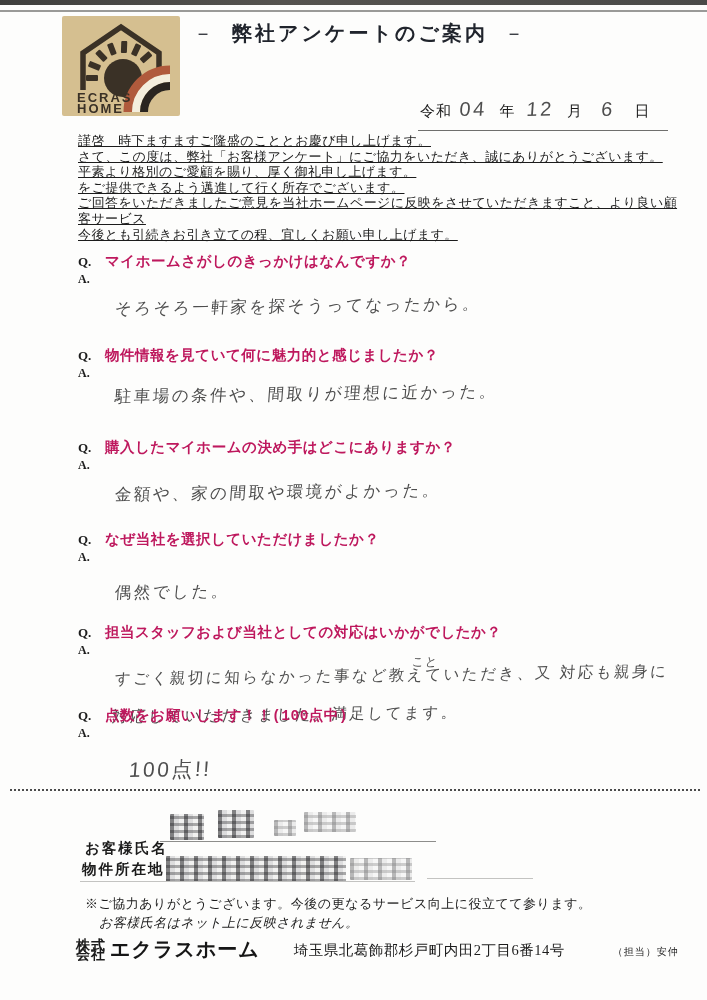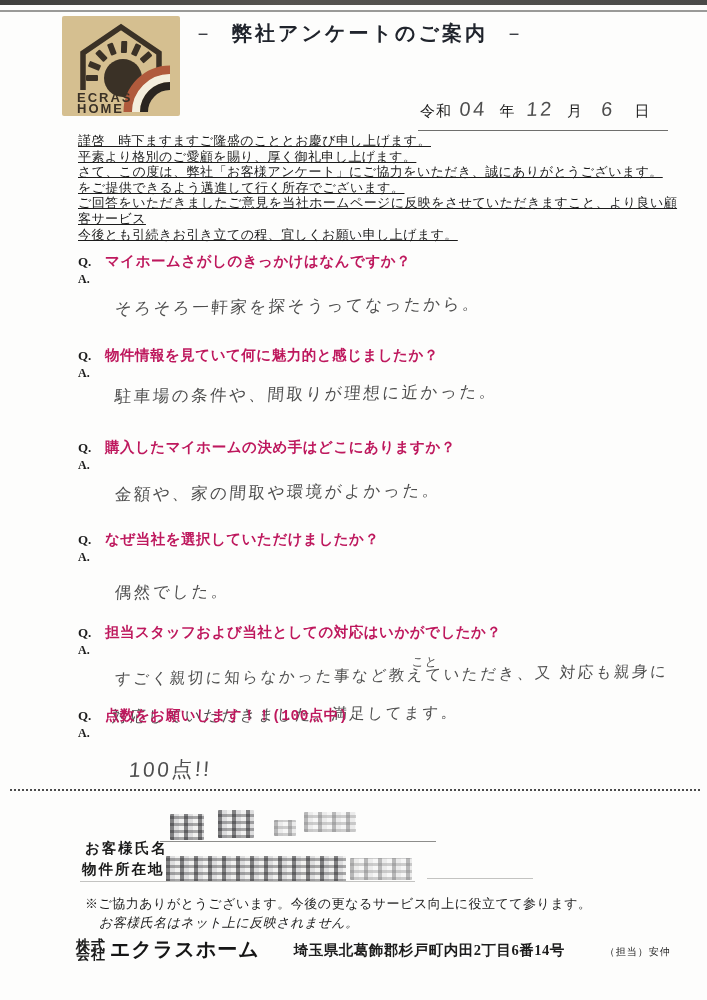--- a/index.html
+++ b/index.html
@@ -52,21 +52,21 @@
 
   .note{left:85px;top:894px;width:600px;font-size:13px;line-height:19px;letter-spacing:.5px;}
   .note .indent{margin-left:14px;font-style:italic;}
 
   
   .company{left:76px;top:936px;width:600px;display:flex;align-items:flex-start;white-space:nowrap;}
   .co-prefix{display:flex;flex-direction:column;font-size:14px;line-height:9px;letter-spacing:1px;
              margin:5px 4px 0 0;font-weight:bold;}
   .co-name{font-family:"Liberation Sans","DejaVu Sans",sans-serif;font-size:20px;font-weight:bold;
            letter-spacing:1px;color:#161616;}
-  .co-addr{font-size:14.5px;font-weight:bold;margin:5px 8px 0 34px;letter-spacing:.5px;}
+  .co-addr{font-size:14.5px;font-weight:normal;margin:5px 16px 0 34px;letter-spacing:.5px;}
   .co-staff{font-size:10px;margin:9px 0 0 32px;letter-spacing:1px;}
 </style>
 </head>
 <body>
 
 <div class="page">
 
   <div class="abs top-bar"></div>
   <div class="abs top-line"></div>
 
@@ -110,22 +110,22 @@
     <span class="unit">年</span>
     <span class="hand dnum">12</span>
     <span class="unit">月</span>
     <span class="hand dnum">6</span>
     <span class="unit">日</span>
   </div>
   <div class="abs date-line"></div>
 
   <div class="abs greeting">
     <div>謹啓　時下ますますご隆盛のこととお慶び申し上げます。</div>
+    <div>さて、この度は、弊社「お客様アンケート」にご協力をいただき、誠にありがとうございます。</div>
     <div>平素より格別のご愛顧を賜り、厚く御礼申し上げます。</div>
-    <div>さて、この度は、弊社「お客様アンケート」にご協力をいただき、誠にありがとうございます。</div>
     <div>をご提供できるよう邁進して行く所存でございます。</div>
     <div>ご回答をいただきましたご意見を当社ホームページに反映をさせていただきますこと、より良い顧客サービス</div>
     <div>今後とも引続きお引き立ての程、宜しくお願い申し上げます。</div>
   </div>
 
   <div class="abs qa" style="top:252px;">
     <div class="q-row">
         <span class="q-label">Q.</span>
       <span class="q-text">マイホームさがしのきっかけはなんですか？</span>
       </div>

